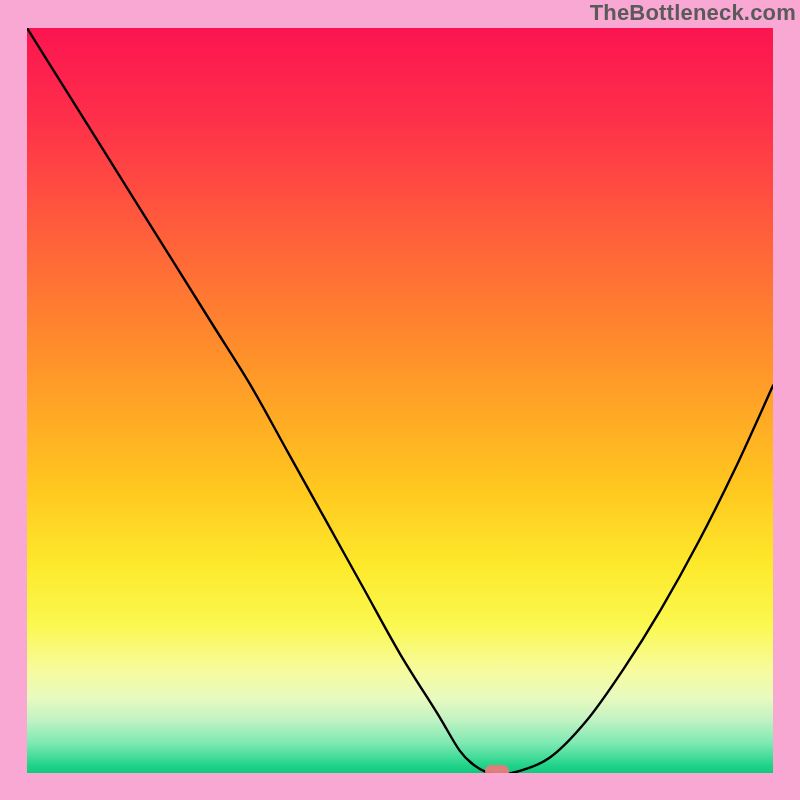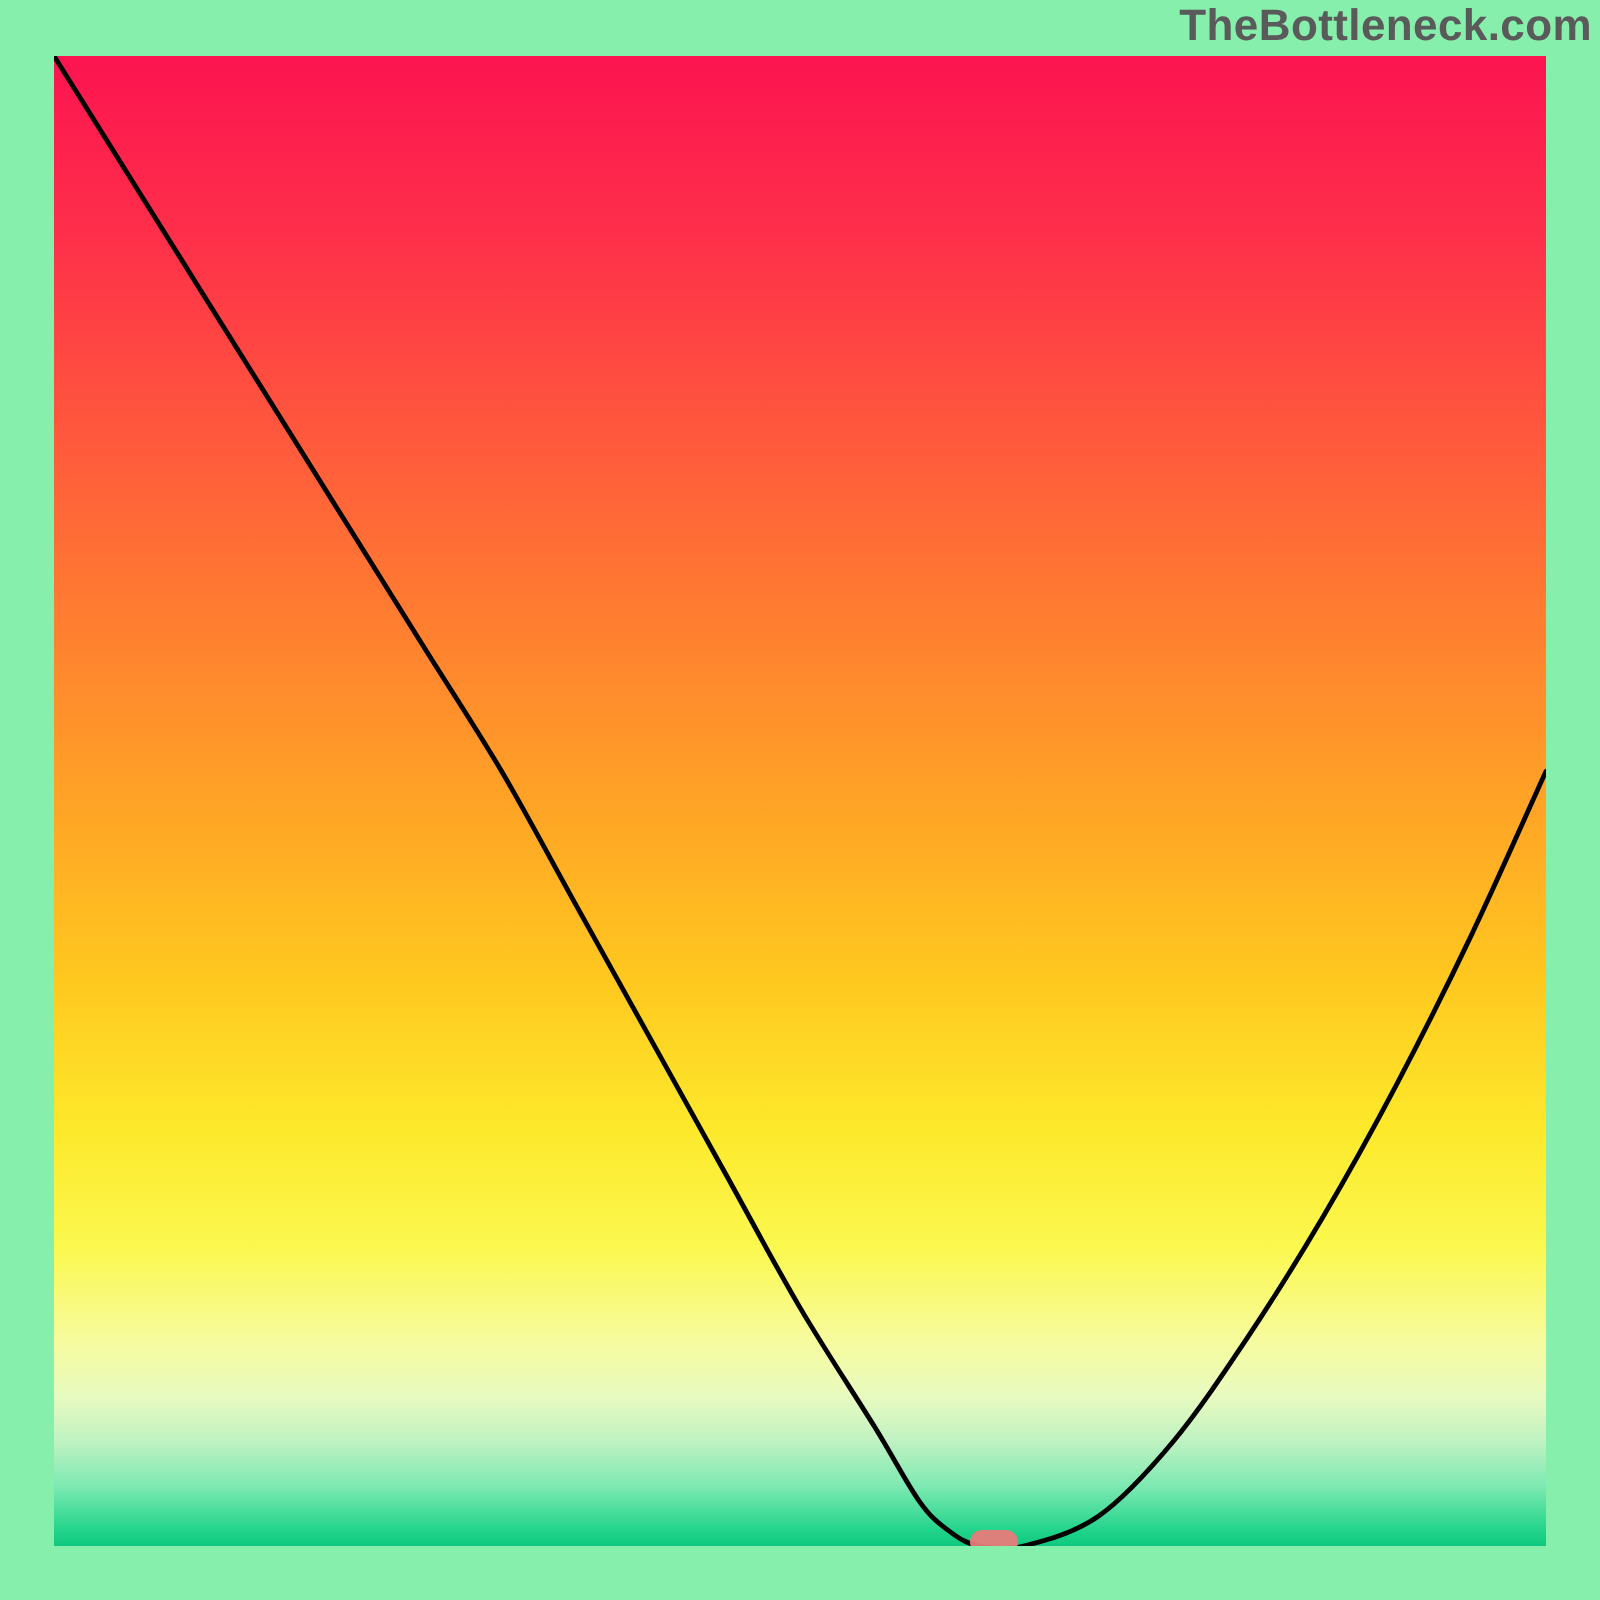--- a/index.html
+++ b/index.html
@@ -8,21 +8,21 @@
     width: 800px;
     height: 800px;
     background: #000;
     overflow: hidden;
     font-family: Arial, Helvetica, sans-serif;
   }
   .frame {
     position: relative;
     width: 800px;
     height: 800px;
-    background: #86efac;
+    background: #f9a8d4;
   }
   .watermark {
     position: absolute;
     top: 0;
     right: 4px;
     font-size: 22px;
     font-weight: 600;
     color: #5a5a5a;
     letter-spacing: 0.2px;
     z-index: 10;

